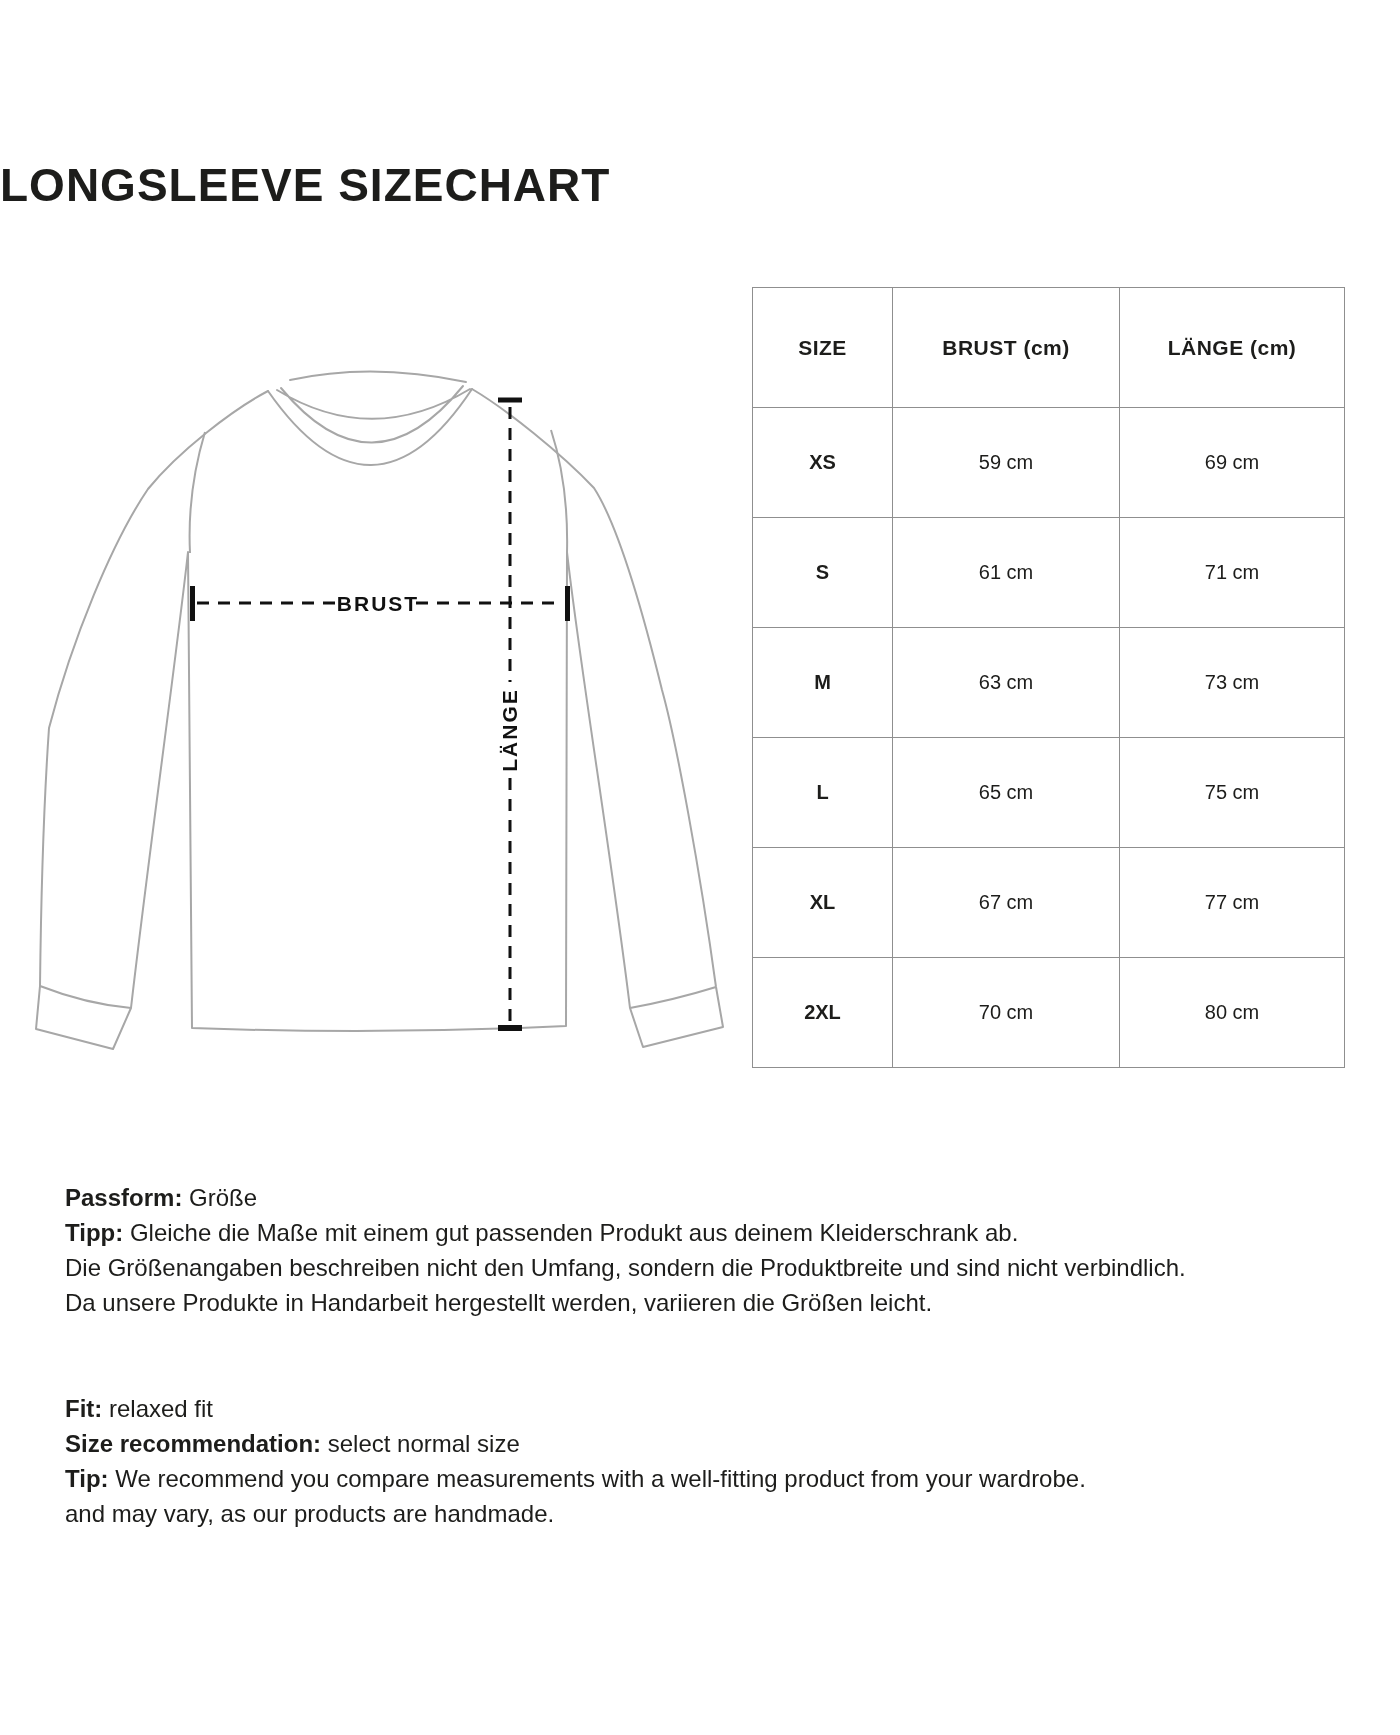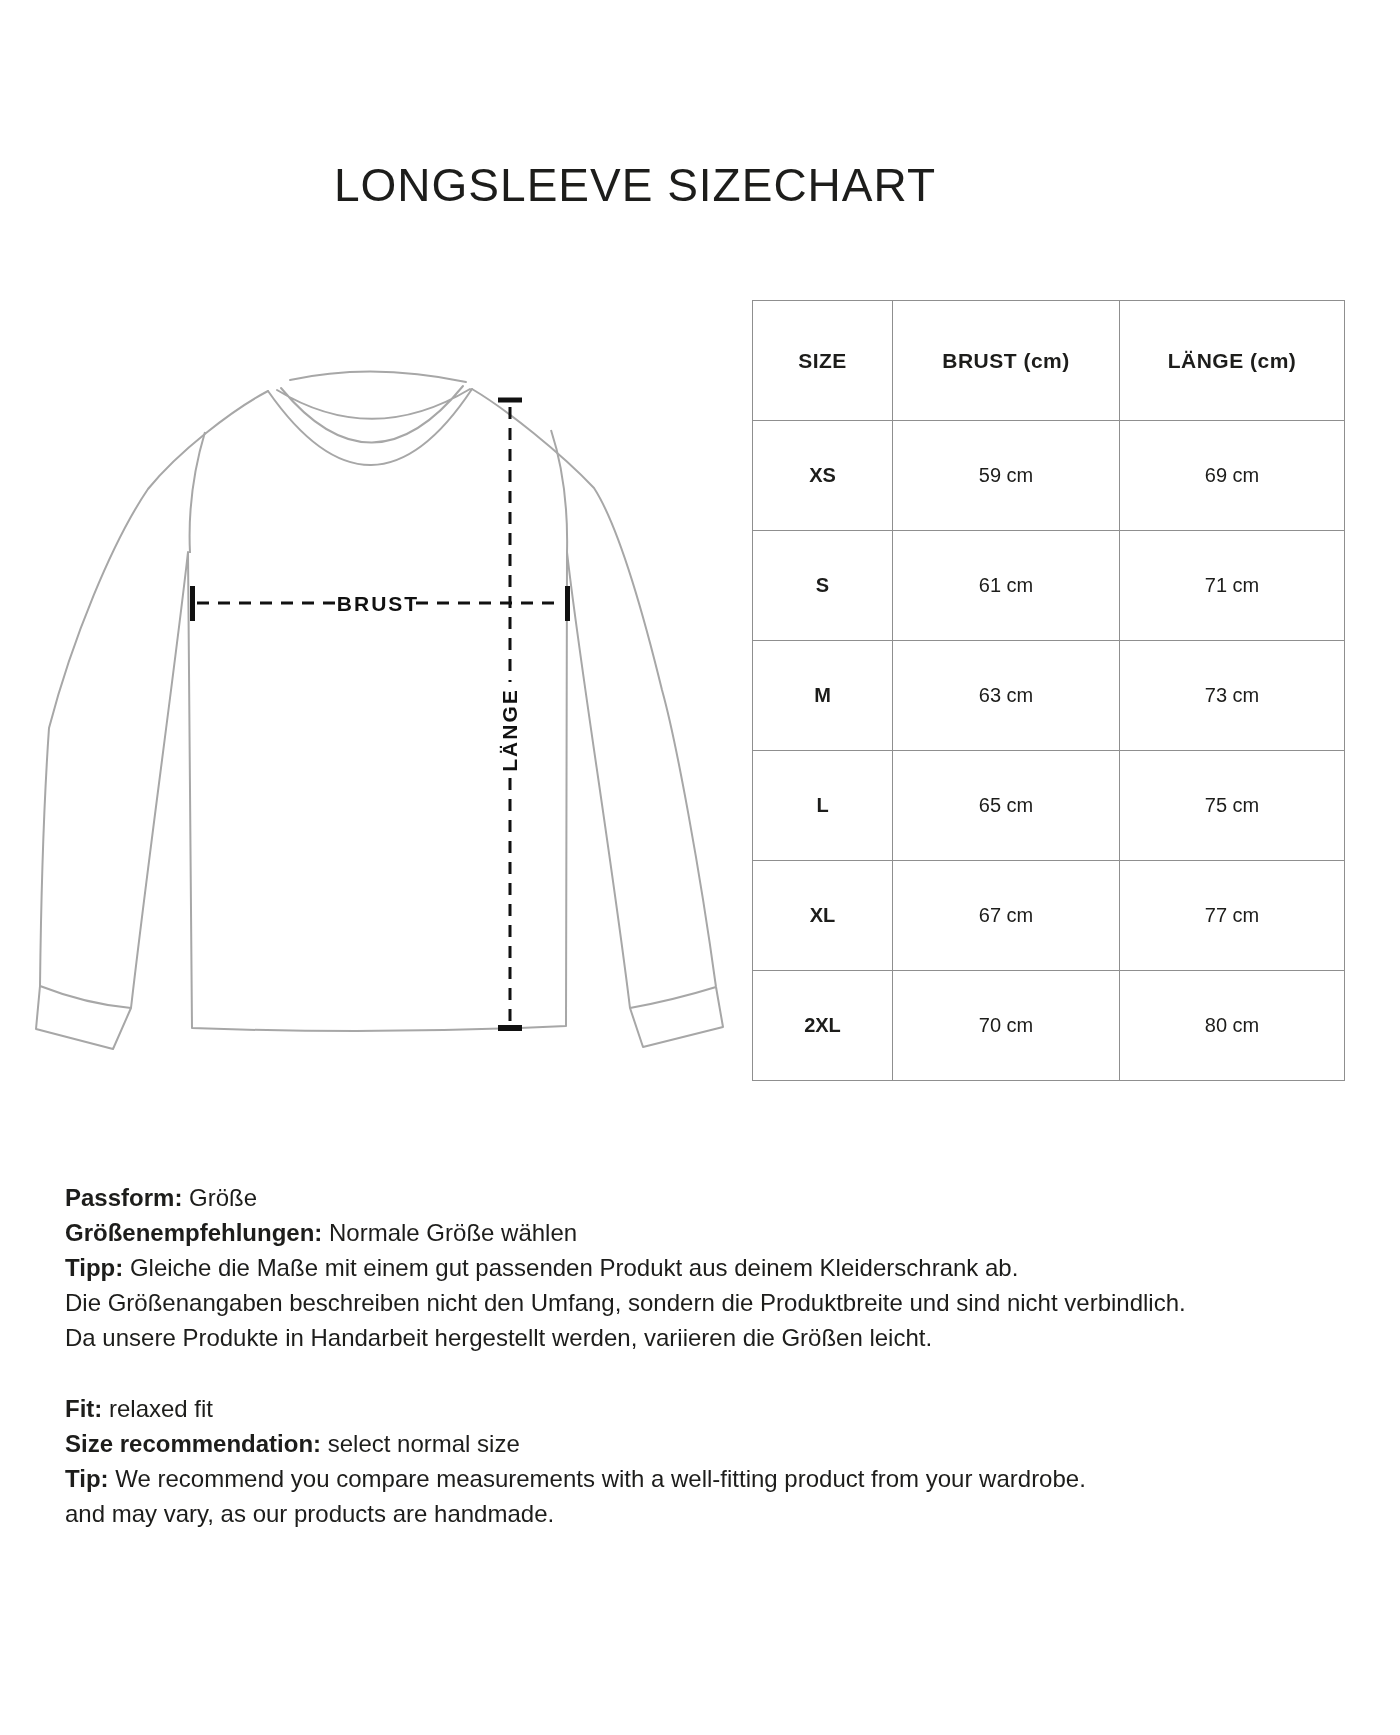--- a/index.html
+++ b/index.html
@@ -2,27 +2,27 @@
 <html><head>
 <meta charset="utf-8">
 <style>
   html,body{margin:0;padding:0;background:#ffffff;}
   body{
     width:1400px;height:1735px;position:relative;overflow:hidden;
     font-family:"Liberation Sans",sans-serif;color:#1d1d1b;
   }
   .page-title{
     position:absolute;left:0;top:158px;width:1270px;
-    text-align:center;font-size:46px;font-weight:400;letter-spacing:1px;
+    font-size:46px;font-weight:700;letter-spacing:1px;
     color:#1d1d1b;
   }
   .shirt-svg{position:absolute;left:0;top:0;}
   .size-table{
     position:absolute;left:752px;top:287px;
-    border-collapse:collapse;table-layout:fixed;margin-top:13px;
+    border-collapse:collapse;table-layout:fixed;
   }
   .size-table td,.size-table th{
     border:1.5px solid #8f8f8f;text-align:center;vertical-align:middle;
     font-size:20px;color:#1d1d1b;padding:0;
   }
   .size-table th{font-weight:700;font-size:21px;letter-spacing:0.5px;}
   .hrow{height:120px;}
   .drow{height:110px;}
   .c-size{width:139px;font-weight:700;}
   .c-brust{width:227px;}
@@ -118,21 +118,20 @@
   <tr class="drow">
     <td class="c-size">2XL</td>
     <td>70 cm</td>
     <td>80 cm</td>
   </tr>
 </tbody>
   </table>
 
 <div class="info-block info-de" style="position:absolute;top:1180px;">
   <div class="line"><span class="b">Passform:</span><span> Größe</span></div>
-  <div class="line"><span class="b">Größenempfehlungen:</span><span> Normale Größe wählen</span></div>
   <div class="line"><span class="b">Tipp:</span><span> Gleiche die Maße mit einem gut passenden Produkt aus deinem Kleiderschrank ab.</span></div>
   <div class="line"><span class="b"></span><span>Die Größenangaben beschreiben nicht den Umfang, sondern die Produktbreite und sind nicht verbindlich.</span></div>
   <div class="line"><span class="b"></span><span>Da unsere Produkte in Handarbeit hergestellt werden, variieren die Größen leicht.</span></div>
 </div>
 
 <div class="info-block info-en" style="position:absolute;top:1391px;">
   <div class="line"><span class="b">Fit:</span><span> relaxed fit</span></div>
   <div class="line"><span class="b">Size recommendation:</span><span> select normal size</span></div>
   <div class="line"><span class="b">Tip:</span><span> We recommend you compare measurements with a well-fitting product from your wardrobe.</span></div>
   <div class="line"><span class="b"></span><span>and may vary, as our products are handmade.</span></div>

